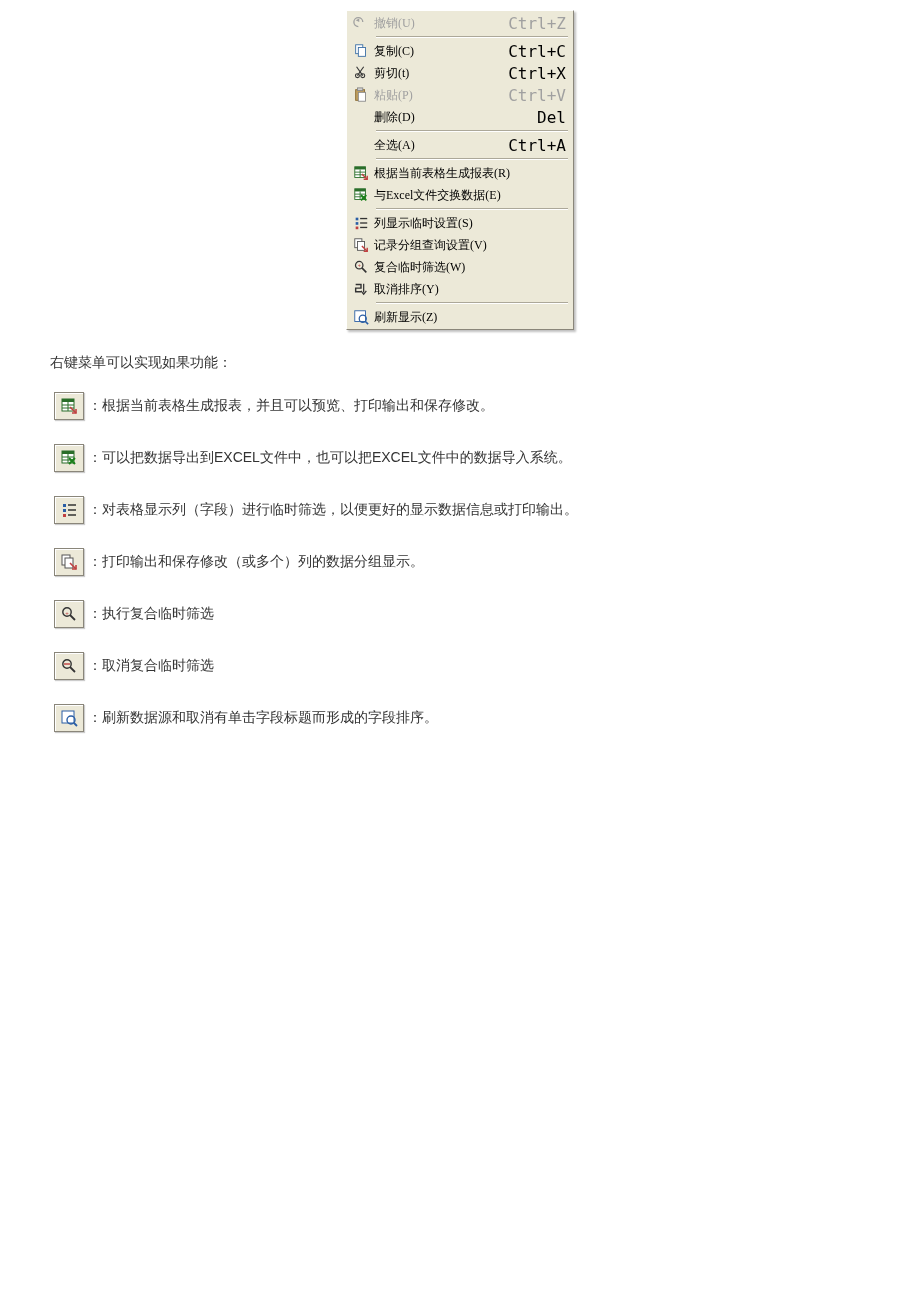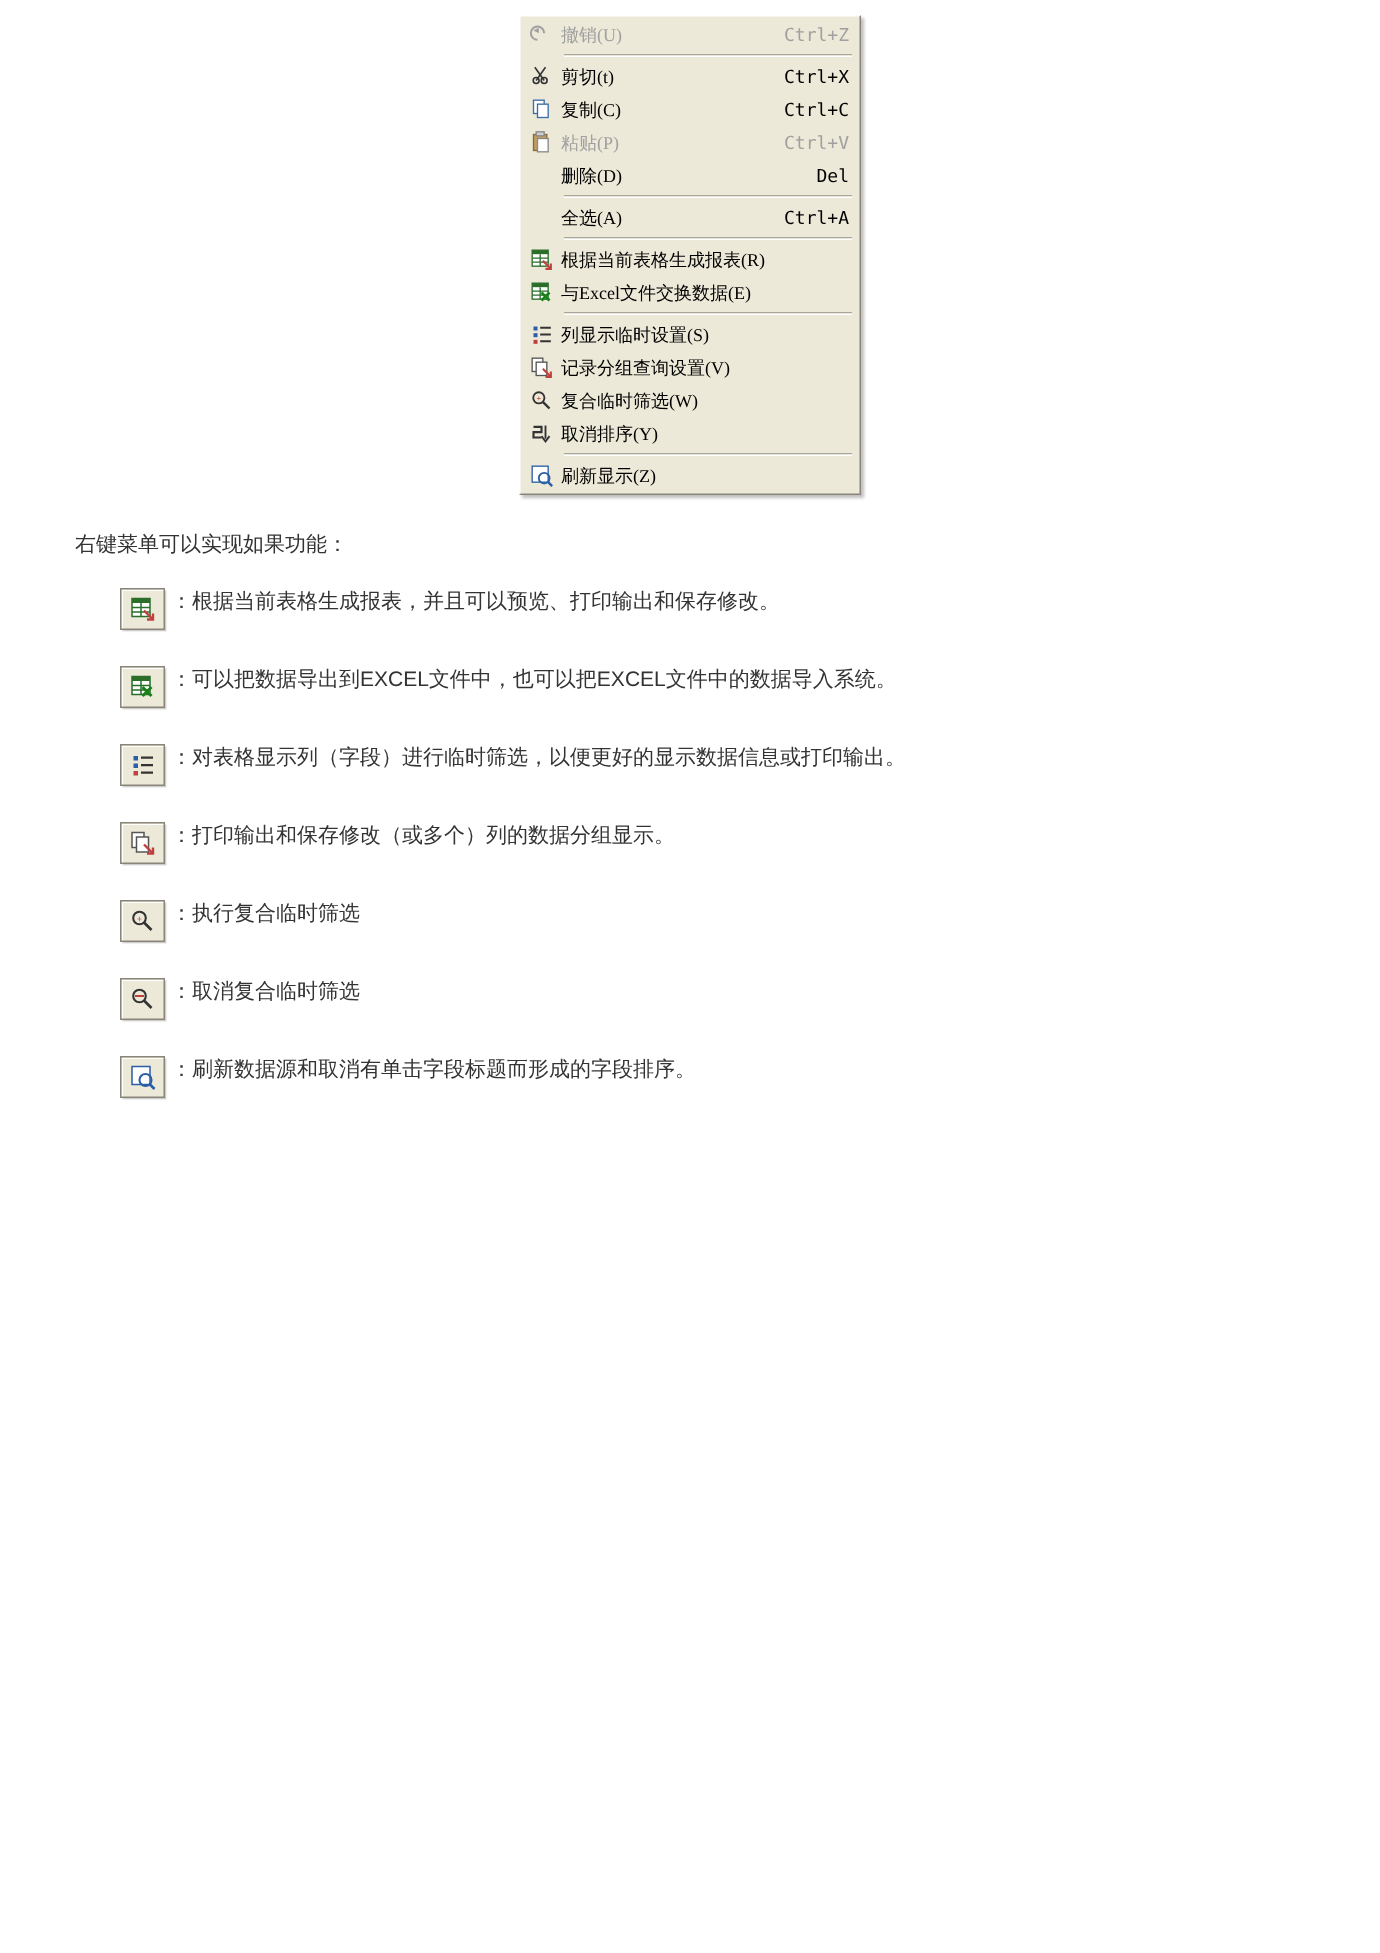--- a/index.html
+++ b/index.html
@@ -50,33 +50,33 @@
   .menu-item .mi-icon {
     width: 18px;
     height: 18px;
     flex: 0 0 18px;
     display: flex;
     align-items: center;
     justify-content: center;
     margin-right: 4px;
   }
   .menu-item .mi-label { flex: 1 1 auto; white-space: nowrap; }
-  .menu-item .mi-short { flex: 0 0 auto; font-size: 12px; font-family: "SimSun", monospace; }
+  .menu-item .mi-short { flex: 0 0 auto; font-size: 16px; font-family: "SimSun", monospace; }
 
   
   .intro-line {
     font-size: 14px;
     margin: 24px 0 20px 0;
   }
 
   
   .desc-row {
     display: flex;
-    align-items: flex-start;
-    margin: 12px 0 24px 30px;
+    align-items: center;
+    margin: 12px 0 24px 4px;
   }
   .desc-row .desc-icon {
     width: 28px;
     height: 26px;
     background: #ece9d8;
     border: 1px solid #8a867a;
     box-shadow: inset 1px 1px 0 #fff, 1px 1px 1px rgba(0,0,0,.2);
     display: flex;
     align-items: center;
     justify-content: center;
@@ -174,33 +174,33 @@
           <span class="mi-icon">
             <svg width="16" height="16" viewBox="0 0 18 18">
               <use href="#ico-undo"></use>
             </svg>
           </span>
           <span class="mi-label">撤销(U)</span>
           <span class="mi-short">Ctrl+Z</span>
         </div><div class="sep"></div><div class="menu-item">
           <span class="mi-icon">
             <svg width="16" height="16" viewBox="0 0 18 18">
+              <use href="#ico-copy"></use>
+            </svg>
+          </span>
+          <span class="mi-label">复制(C)</span>
+          <span class="mi-short">Ctrl+C</span>
+        </div><div class="menu-item">
+          <span class="mi-icon">
+            <svg width="16" height="16" viewBox="0 0 18 18">
               <use href="#ico-cut"></use>
             </svg>
           </span>
           <span class="mi-label">剪切(t)</span>
           <span class="mi-short">Ctrl+X</span>
-        </div><div class="menu-item">
-          <span class="mi-icon">
-            <svg width="16" height="16" viewBox="0 0 18 18">
-              <use href="#ico-copy"></use>
-            </svg>
-          </span>
-          <span class="mi-label">复制(C)</span>
-          <span class="mi-short">Ctrl+C</span>
         </div><div class="menu-item disabled">
           <span class="mi-icon">
             <svg width="16" height="16" viewBox="0 0 18 18">
               <use href="#ico-paste"></use>
             </svg>
           </span>
           <span class="mi-label">粘贴(P)</span>
           <span class="mi-short">Ctrl+V</span>
         </div><div class="menu-item">
           <span class="mi-icon"></span>

